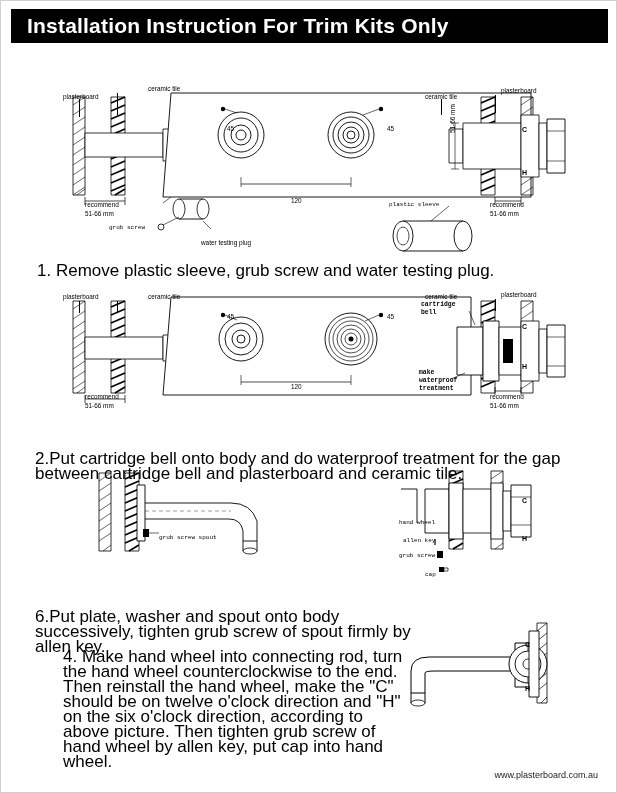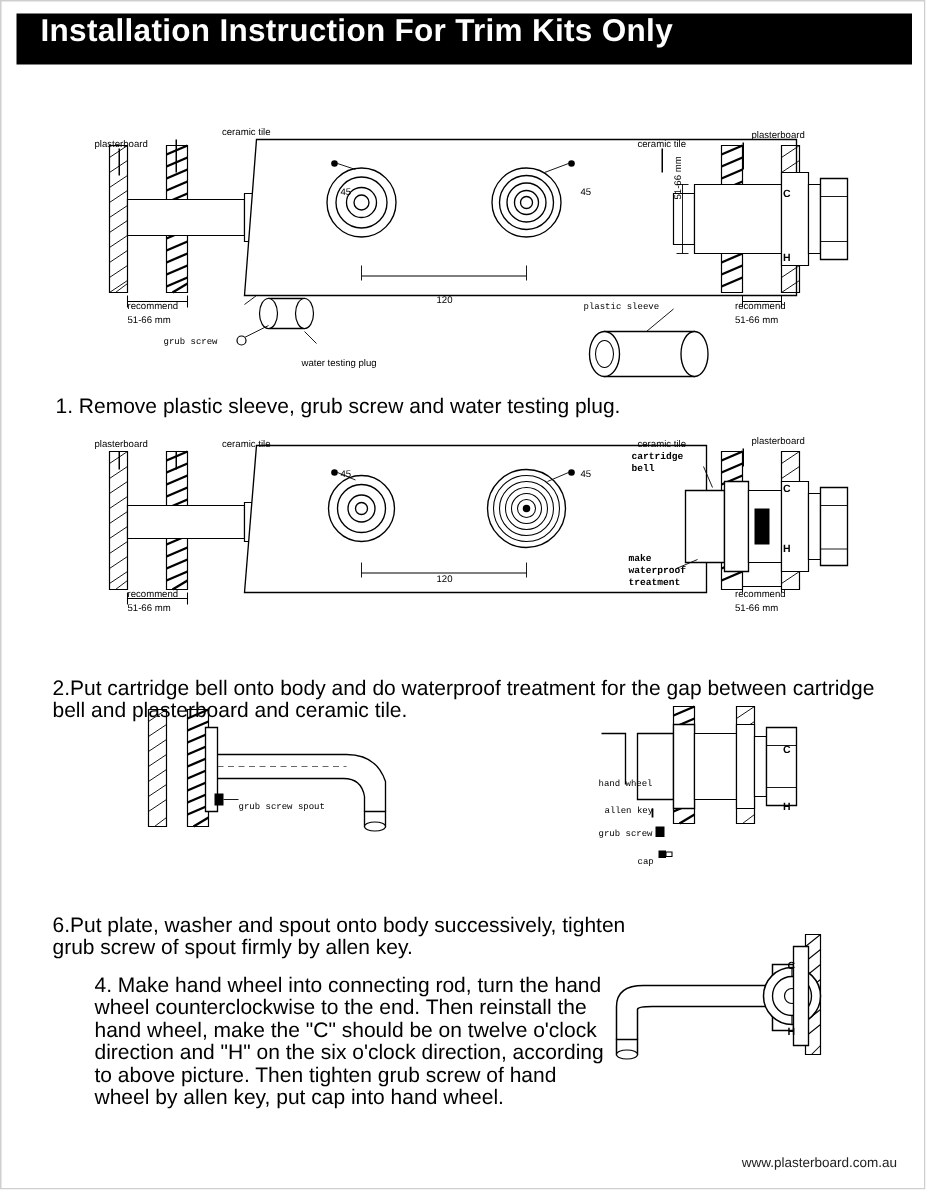--- a/index.html
+++ b/index.html
@@ -23,35 +23,35 @@
   
   .title-bar {
     position: absolute;
     left: 10px;
     top: 8px;
     width: 597px;
     height: 34px;
     background: #000;
     color: #fff;
     display: flex;
-    align-items: flex-start;
+    align-items: center;
     padding-left: 16px;
     box-sizing: border-box;
   }
   .title-bar .title-text {
     font-size: 21px;
     font-weight: bold;
     letter-spacing: 0.2px;
     font-family: "Liberation Sans", sans-serif;
   }
 
   
   .step-text {
     position: absolute;
-    font-size: 14px;
+    font-size: 17px;
     line-height: 15px;
     font-family: "Liberation Sans", sans-serif;
     color: #000;
     white-space: pre-line;
   }
   .lbl {
     position: absolute;
     font-size: 6.4px;
     font-family: "Liberation Sans", sans-serif;
     color: #000;

